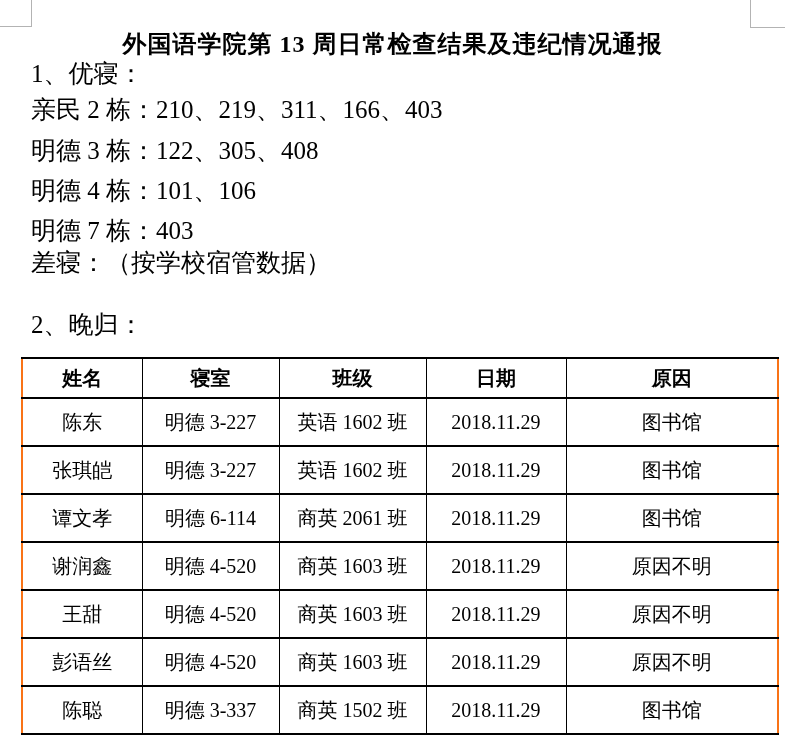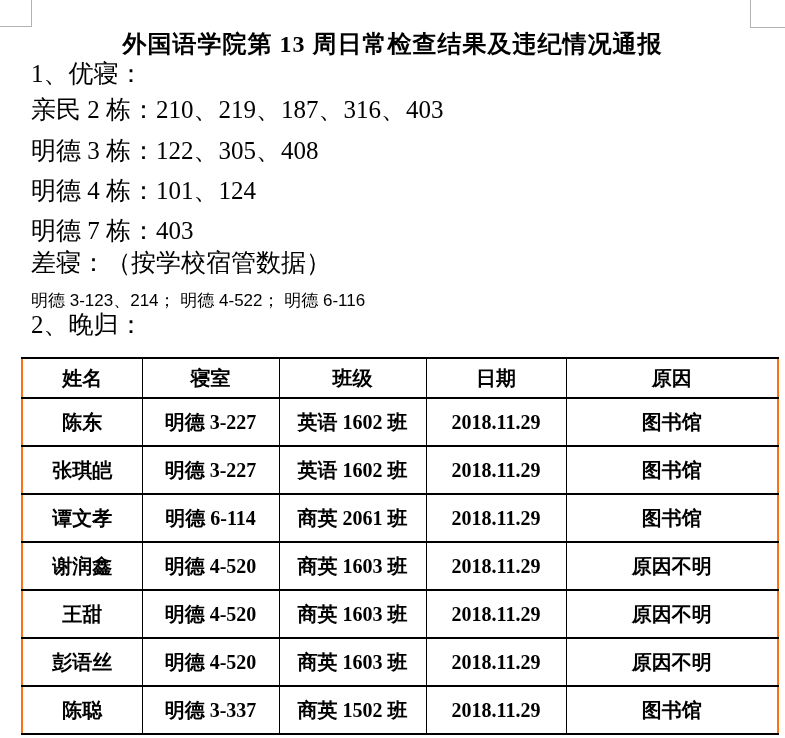--- a/index.html
+++ b/index.html
@@ -53,39 +53,38 @@
     border-right:1px solid #000;
     border-top:2px solid #000;
     border-bottom:2px solid #000;
     text-align:center;vertical-align:middle;
     font-size:20px;
     padding:0;
     overflow:hidden;white-space:nowrap;
   }
   table.report{border:2px solid #f97316;}
   table.report th{font-weight:bold;height:38px;}
-  table.report td{height:46px;font-weight:bold;}
+  table.report td{height:46px;font-weight:normal;}
 </style>
 </head>
 <body>
 
 <div class="page">
 
   <div class="crop-tl"></div>
   <div class="crop-tr"></div>
 
   <div class="doc-title">外国语学院第 13 周日常检查结果及违纪情况通报</div>
 
   <div class="para p-youqin">1、优寝：</div>
-  <div class="para p-qinmin2">亲民 2 栋：210、219、187、316、403</div>
+  <div class="para p-qinmin2">亲民 2 栋：210、219、311、166、403</div>
   <div class="para p-mingde3">明德 3 栋：122、305、408</div>
-  <div class="para p-mingde4">明德 4 栋：101、124</div>
+  <div class="para p-mingde4">明德 4 栋：101、106</div>
   <div class="para p-mingde7">明德 7 栋：403</div>
   <div class="para p-chaqin">差寝：（按学校宿管数据）</div>
-  <div class="para p-chaqin-data">明德 3-123、214； 明德 4-522； 明德 6-116</div>
   <div class="para p-wangui">2、晚归：</div>
 
   <table class="report">
     <colgroup>
       <col style="width:120px">
         <col style="width:137px">
         <col style="width:147px">
         <col style="width:140px">
         <col style="width:212px">
     </colgroup>

